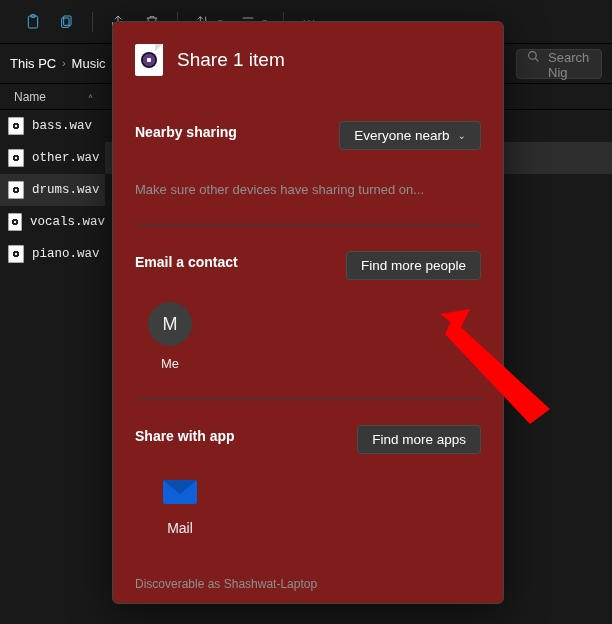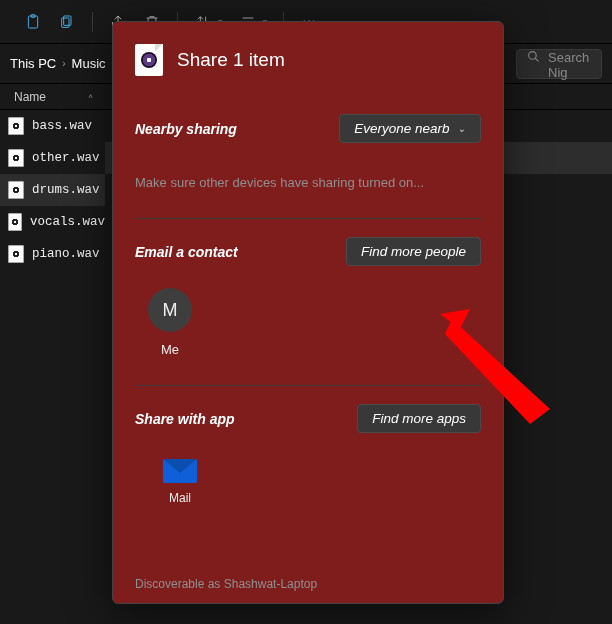--- a/index.html
+++ b/index.html
@@ -87,41 +87,41 @@
     width: 28px; height: 32px; background: #fff; border-radius: 2px;
     display:flex;align-items:center;justify-content:center;position:relative;
   }
   .dlgicon::before{content:"";position:absolute;top:0;right:0;width:8px;height:8px;background:linear-gradient(135deg,#ddd 50%,#fff 50%);}
   .dlgicon::after{
     content:"";width:16px;height:16px;border-radius:50%;
     background: radial-gradient(circle, #fff 2px, #5e3a82 2.5px 6px, #1a0f26 6.5px);
   }
   .dlgtitle { font-size: 19px; font-weight: 400; }
   .section-row { display:flex; align-items:center; justify-content:space-between; }
-  .section-row.mt { margin-top: 18px; font-style: italic; }
+  .section-row.mt { margin-top: 18px; }
   .seclabel { font-size: 14px; font-weight: 600; }
   .btn {
     background: #383838; border:1px solid #4a4a4a; border-radius:4px;
     color: #fff; font-size: 13.5px; padding: 6px 14px; cursor: pointer;
-    display:flex;align-items:center;gap:8px;
+    display:flex;align-items:center;gap:8px;margin-top:7px;
   }
   .btn .chev { font-size:10px; color:#ccc; }
   .hint { font-size: 13px; color: #8f8f8f; margin-top: 32px; }
   .divider { height:1px; background:#3c3c3c; margin: 28px 0 0 0; }
   .contacts { display:flex; gap:20px; margin-top:22px; }
   .contact { display:flex; flex-direction:column; align-items:center; width:70px; cursor:pointer;}
   .avatar {
     width:44px;height:44px;border-radius:50%;background:#3e3e3e;
     display:flex;align-items:center;justify-content:center;font-size:18px;color:#eee;
   }
   .contact-label { font-size:13px; margin-top:10px; color:#eee; }
   .apps { display:flex; gap:30px; margin-top:20px; }
   .app { display:flex; flex-direction:column; align-items:center; width:90px; cursor:pointer; text-align:center;}
   .appicon { width:36px; height:36px; display:flex;align-items:center;justify-content:center; }
-  .app-label { font-size:12px; margin-top:2px; color:#eee; line-height:1.25; }
+  .app-label { font-size:14px; margin-top:10px; color:#eee; line-height:1.25; }
   .mailicon {
     width:34px;height:24px;background:#0e5fd8;border-radius:2px;position:relative;overflow:hidden;
   }
   .mailicon::before{
     content:"";position:absolute;left:0;right:0;top:0;height:0;
     border-left:17px solid transparent;border-right:17px solid transparent;border-top:14px solid #0a4fb0;
   }
   .onenoteicon{
     width:34px;height:32px;background:#7719aa;border-radius:2px;position:relative;
   }

